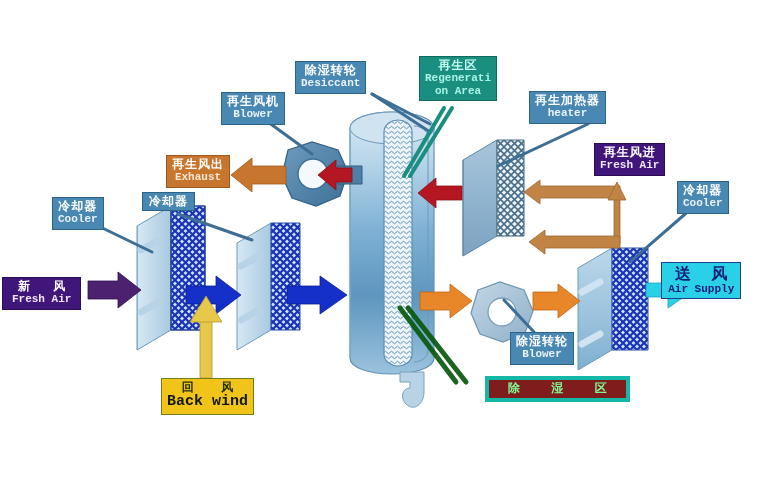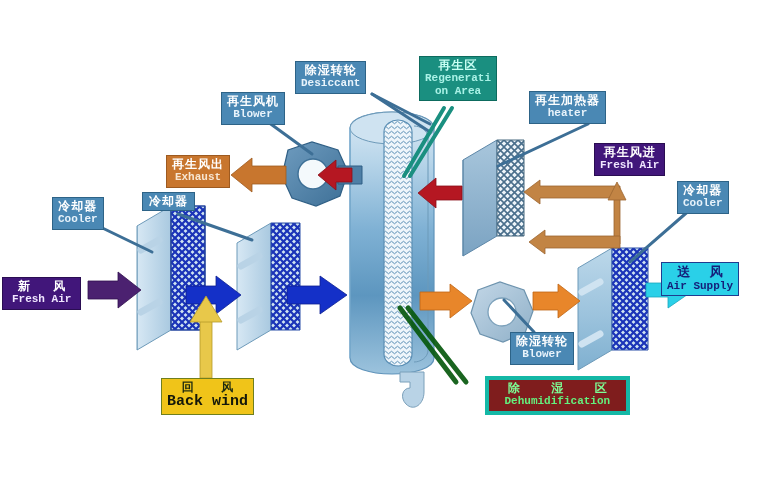--- a/index.html
+++ b/index.html
@@ -96,21 +96,21 @@
     margin-left: 44px;
   }
   .sty-green .cn { color: #7dff95; font-size: 12px; letter-spacing: 14px; text-indent: 14px; }
   .sty-green .en { color: #63f07d; font-size: 11px; }
 
   
   .sty-cyan {
     background: #2ad0e8;
     border: 1px solid #1f3c8f;
   }
-  .sty-cyan .cn { color: #15207a; font-size: 13px; letter-spacing: 8px; text-indent: 8px; }
+  .sty-cyan .cn { color: #15207a; font-size: 16px; letter-spacing: 8px; text-indent: 8px; }
   .sty-cyan .en { color: #15207a; font-size: 11px; }
 
   
   #headline {
     position: absolute;
     left: 0; right: 0;
     top: 196px;
     z-index: 60;
     text-align: center;
     pointer-events: none;
@@ -409,21 +409,20 @@
     <span class="en">Back wind</span>
   </div>
 
   <div class="label sty-steel" style="left:510px; top:332px;">
     <span class="cn">除湿转轮</span>
     <span class="en">Blower</span>
   </div>
 
   <div class="label sty-green" style="left:441px; top:376px;">
     <span class="cn">除 湿 区</span>
-    <span class="en">Dehumidification</span>
   </div>
 
   <div class="label sty-cyan" style="left:661px; top:262px;">
     <span class="cn">送 风</span>
     <span class="en">Air Supply</span>
   </div>
 
 
 </div>
 

